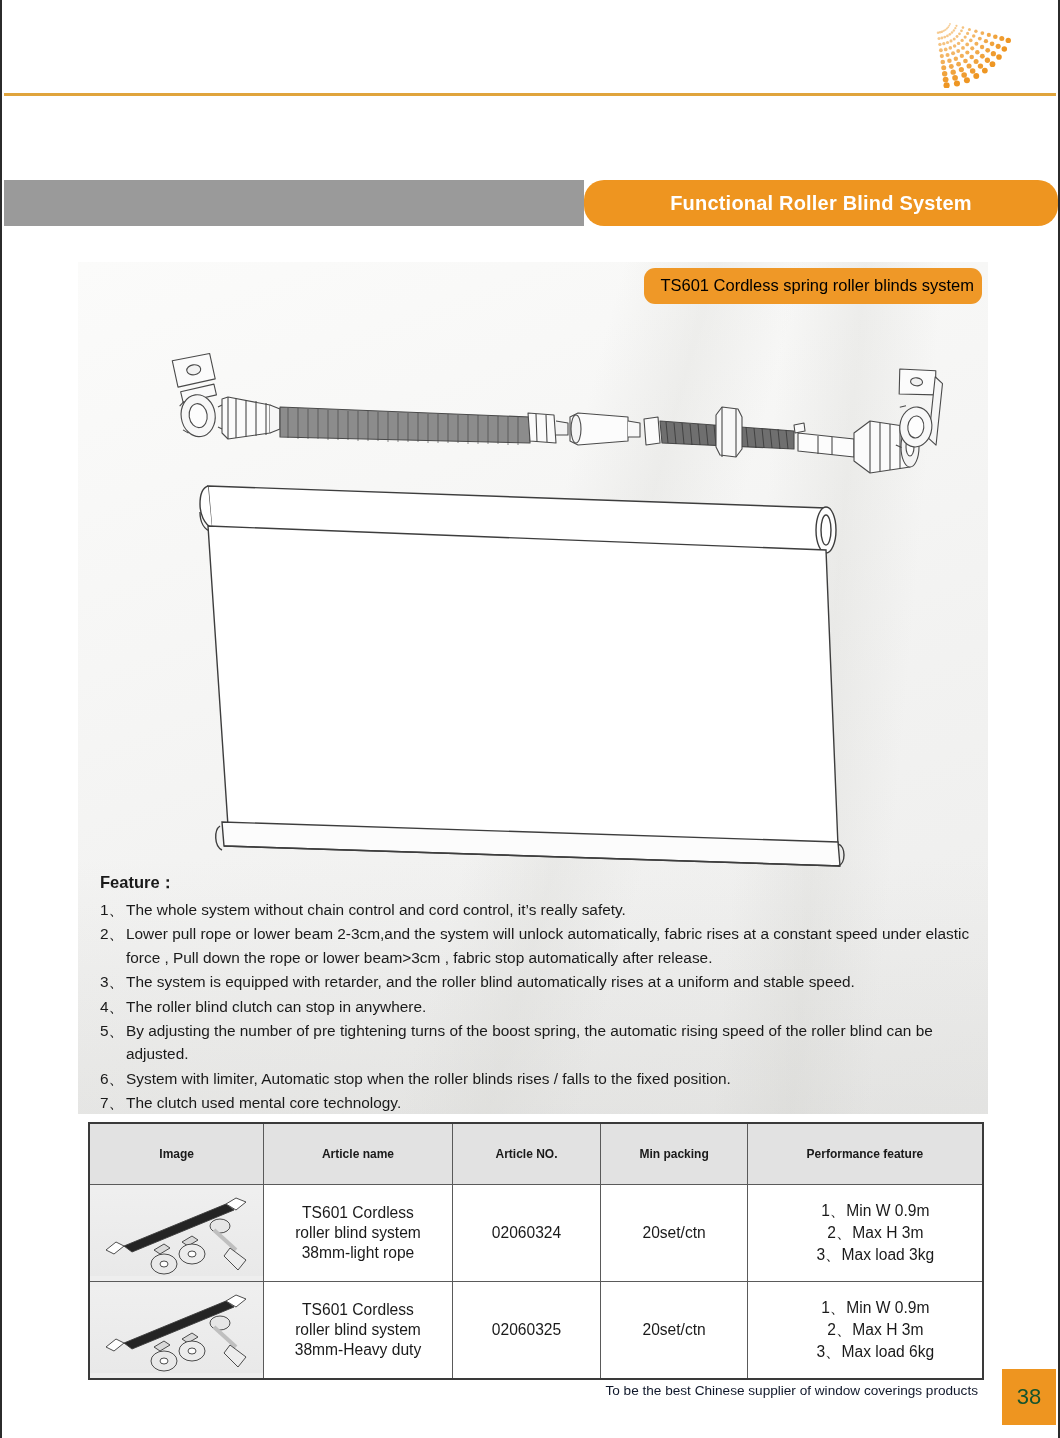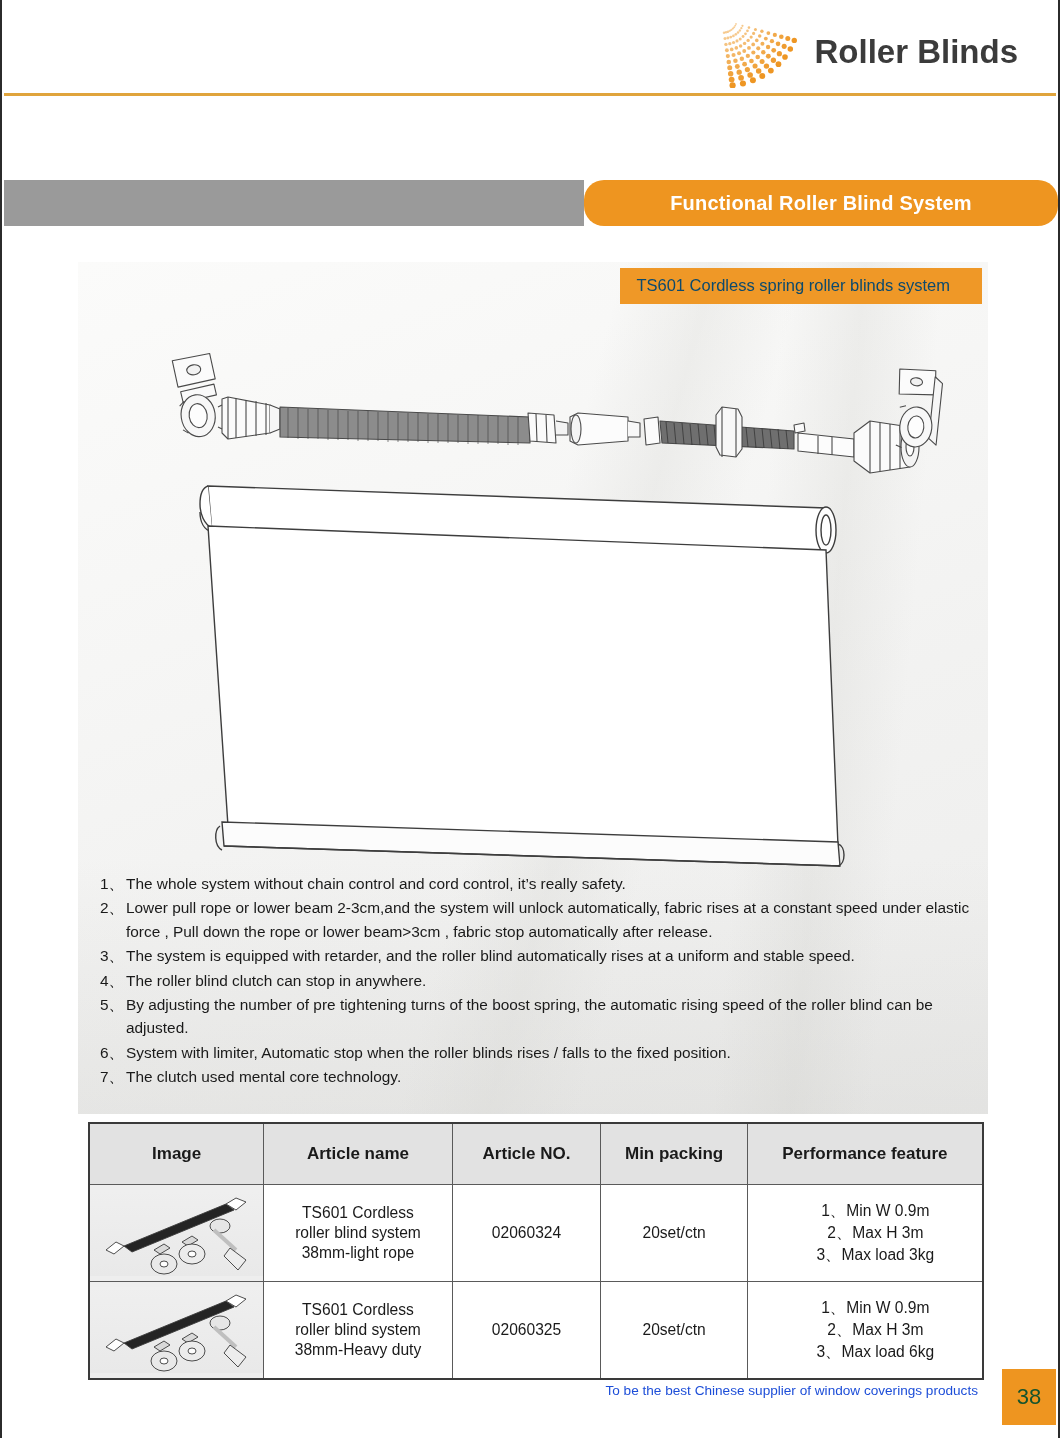--- a/index.html
+++ b/index.html
@@ -108,25 +108,26 @@
     background:
       linear-gradient(105deg, rgba(255,255,255,0) 48%, rgba(214,214,210,0.30) 56%, rgba(255,255,255,0) 64%),
       linear-gradient(95deg, rgba(255,255,255,0) 72%, rgba(205,205,200,0.25) 80%, rgba(255,255,255,0) 88%),
       linear-gradient(0deg, rgba(190,190,186,0.22) 0%, rgba(255,255,255,0) 30%);
   }
   .tag {
     position: absolute;
     right: 6px;
     top: 6px;
     background: #ef9827;
-    color: #0c4a6e;
+    color: #000000;
     font-size: 16.5px;
-    padding: 8px 32px 9px 16px;
+    padding: 8px 8px 9px 16px;
     white-space: nowrap;
     z-index: 5;
+    border-radius: 11px;
   }
   .diagram {
     position: absolute;
     left: 80px;
     top: 85px;
     width: 790px;
     height: 140px;
   }
   .blind-art {
     position: absolute;
@@ -172,21 +173,21 @@
     border: 2px solid #3a3a3a;
   }
   .table td, .table th {
     border: 1px solid #5a5a5a;
     text-align: center;
     vertical-align: middle;
     font-size: 15.6px;
   }
   .table thead th {
     background: #e2e2e2;
-    font-size: 17px;
+    font-size: 12px;
     font-weight: bold;
     height: 60px;
     padding: 0 4px;
   }
   .col-img   { width: 166px; }
   .col-name  { width: 190px; }
   .col-no    { width: 146px; }
   .col-pack  { width: 144px; }
   .col-perf  { width: 234px; }
   .table tbody td { height: 88px; background: #fff; padding: 4px 6px; }
@@ -214,21 +215,21 @@
     left: 0;
     top: 1375px;
     width: 1056px;
     height: 50px;
   }
   .footer-text {
     position: absolute;
     right: 80px;
     top: 8px;
     font-size: 13.6px;
-    color: #1d4ed8;
+    color: #0f172a;
     white-space: nowrap;
   }
   .page-num {
     position: absolute;
     right: 2px;
     top: -6px;
     width: 54px;
     height: 56px;
     background: #ee9520;
     color: #14532d;
@@ -334,21 +335,20 @@
               <circle cx="8.89" cy="34.26" r="1.90" fill="#EE9520" opacity="0.63"></circle>
               <circle cx="9.84" cy="40.12" r="2.10" fill="#EE9520" opacity="0.69"></circle>
               <circle cx="10.79" cy="45.99" r="2.30" fill="#EE9520" opacity="0.75"></circle>
               <circle cx="11.73" cy="51.85" r="2.50" fill="#EE9520" opacity="0.81"></circle>
               <circle cx="12.68" cy="57.71" r="2.70" fill="#EE9520" opacity="0.87"></circle>
               <circle cx="13.63" cy="63.57" r="2.90" fill="#EE9520" opacity="0.93"></circle>
               <circle cx="14.58" cy="69.44" r="3.10" fill="#EE9520" opacity="0.99"></circle>
             </g>
         </svg>
       </div>
-      <div class="logo-text">Roller Blinds</div>
     </div>
     <div class="rule"></div>
   </div>
 
   <div class="banner">
     <div class="banner-gray"></div>
     <div class="banner-orange">
       <span>Functional Roller Blind System</span>
     </div>
   </div>
@@ -451,20 +451,21 @@
           <path d="M24,348 L640,368 L642,392 L26,372 Z" fill="#fcfcfc"></path>
           <path d="M22,352 C16,356 16,372 24,376"></path>
           <path d="M640,370 C648,372 648,390 640,392"></path>
           <path d="M26,372 L642,392"></path>
         </g>
       </svg>
     </div>
   </div>
 
   <div class="features">
+    <div class="feat-title">Feature：</div>
 
     <div class="feat-row">
       <div class="feat-num">1、</div>
       <div class="feat-text">The whole system without chain control and cord control, it’s really safety.</div>
     </div>
     <div class="feat-row">
       <div class="feat-num">2、</div>
       <div class="feat-text">Lower pull rope or lower beam 2-3cm,and the system will unlock automatically, fabric rises at a constant speed under elastic force , Pull down the rope or lower beam&gt;3cm ,   fabric stop automatically after release.</div>
     </div>
     <div class="feat-row">

